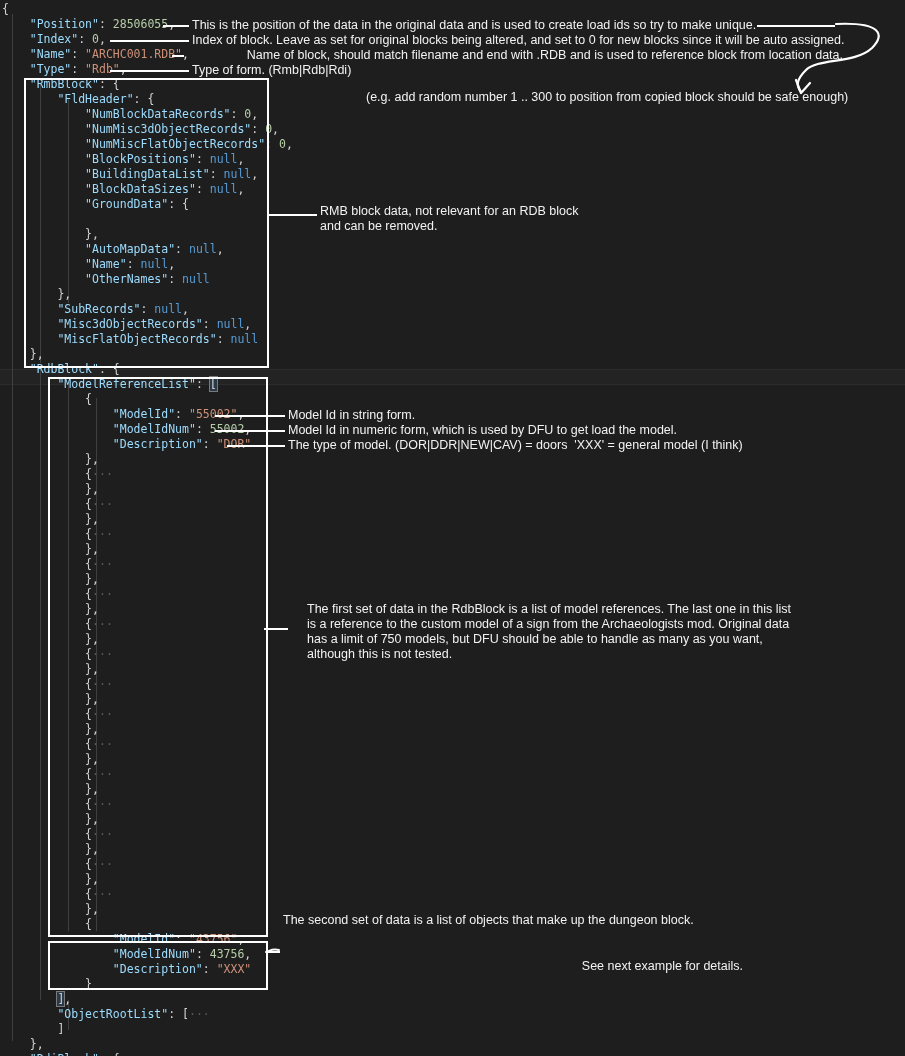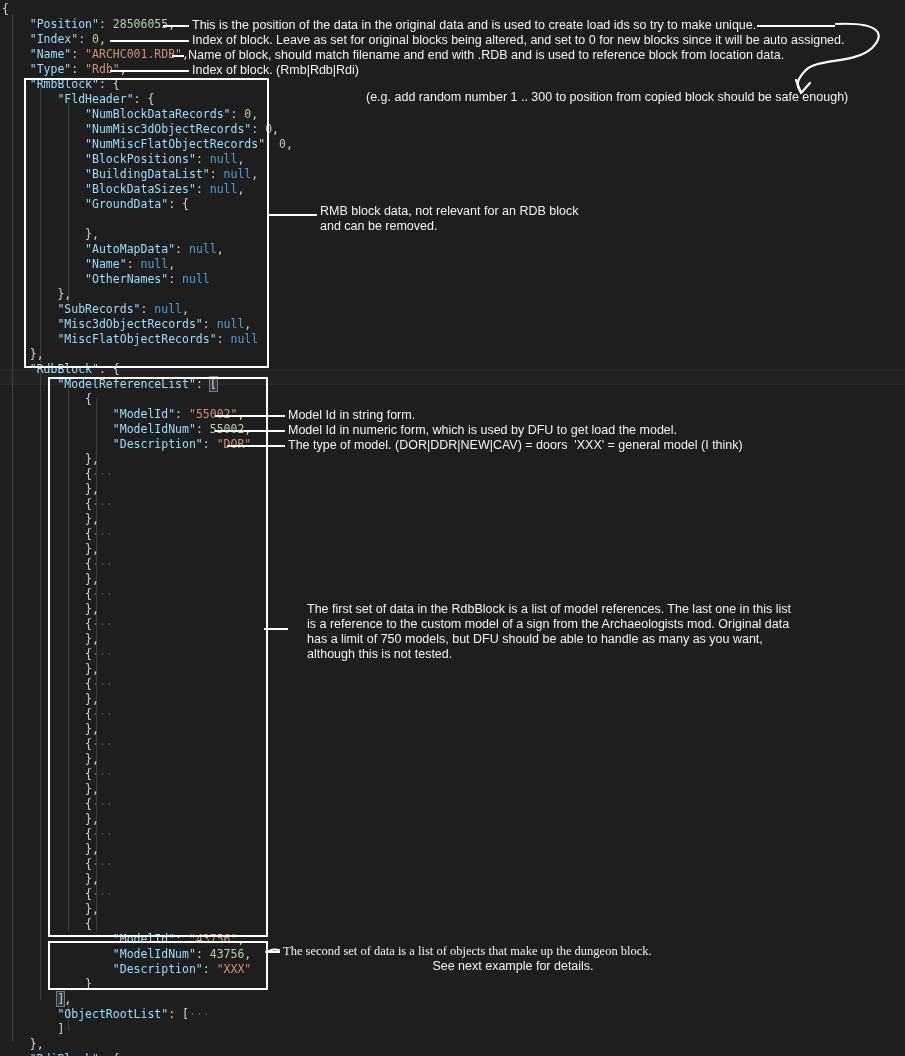--- a/index.html
+++ b/index.html
@@ -34,21 +34,21 @@
   
   .obox{position:absolute;border:2px solid #ffffff;z-index:3;pointer-events:none;}
 
   
   .anno{
     position:absolute;z-index:4;
     font-family:"Liberation Sans","DejaVu Sans",sans-serif;
     font-size:12.5px;line-height:15px;
     color:#f2f2f2;white-space:pre-wrap;
   }
-  .anno.c{text-align:center;}
+  .anno.c{text-align:right;}
   
   .lead{position:absolute;background:#ffffff;height:2px;z-index:4;}
   svg.overlay{position:absolute;left:0;top:0;width:905px;height:1056px;z-index:5;pointer-events:none;}
 </style>
 </head>
 <body>
 
 <div class="band" style="left:0;top:369px;width:905px;height:14px;"></div>
 
 <div class="guide" style="left:12px;top:14px;height:1027px;"></div>
@@ -78,26 +78,26 @@
 <div class="lead" style="left:266px;top:951px;width:14px;"></div>
 
 <svg class="overlay" viewBox="0 0 905 1056">
   <path d="M 836 24 C 880 22 886 34 872 48 C 855 64 818 58 806 70 C 796 80 796 86 801 92" fill="none" stroke="#ffffff" stroke-width="2.2" stroke-linecap="round"></path>
   <path d="M 801 93 L 796 80 M 801 93 L 810 83" fill="none" stroke="#ffffff" stroke-width="2.2" stroke-linecap="round"></path>
   <path d="M 279 950 C 272 948 270 951 266 952" fill="none" stroke="#ffffff" stroke-width="2" stroke-linecap="round"></path>
 </svg>
 
 <div class="anno" style="left:192px;top:18px;width:570px;">This is the position of the data in the original data and is used to create load ids so try to make unique.</div>
 <div class="anno" style="left:192px;top:33px;width:660px;">Index of block. Leave as set for original blocks being altered, and set to 0 for new blocks since it will be auto assigned.</div>
-<div class="anno" style="left:188px;top:48px;width:640px;">Name of block, should match filename and end with .RDB and is used to reference block from location data.</div>
-<div class="anno" style="left:192px;top:63px;width:400px;">Index of block. (Rmb|Rdb|Rdi)</div>
+<div class="anno" style="left:203px;top:48px;width:640px;text-align:right;">Name of block, should match filename and end with .RDB and is used to reference block from location data.</div>
+<div class="anno" style="left:192px;top:63px;width:400px;">Type of form. (Rmb|Rdb|Rdi)</div>
 <div class="anno" style="left:366px;top:90px;width:520px;">(e.g. add random number 1 .. 300 to position from copied block should be safe enough)</div>
 <div class="anno" style="left:320px;top:204px;width:420px;">RMB block data, not relevant for an RDB block
 and can be removed.</div>
 <div class="anno" style="left:288px;top:408px;width:400px;">Model Id in string form.</div>
 <div class="anno" style="left:288px;top:423px;width:500px;">Model Id in numeric form, which is used by DFU to get load the model.</div>
 <div class="anno" style="left:288px;top:438px;width:560px;">The type of model. (DOR|DDR|NEW|CAV) = doors  'XXX' = general model (I think)</div>
 <div class="anno" style="left:291px;top:602px;width:500px;margin-left:16px;">The first set of data in the RdbBlock is a list of model references. The last one in this list
 is a reference to the custom model of a sign from the Archaeologists mod. Original data
 has a limit of 750 models, but DFU should be able to handle as many as you want,
 although this is not tested.</div>
-<div class="anno" style="left:283px;top:944px;width:460px;font-family:Liberation Serif, serif;">The second set of data is a list of objects that make up the dungeon block.</div>
+<div class="anno" style="left:283px;top:913px;width:460px;">The second set of data is a list of objects that make up the dungeon block.</div>
 <div class="anno c" style="left:283px;top:959px;width:460px;">See next example for details.</div>
 
 </body></html>

